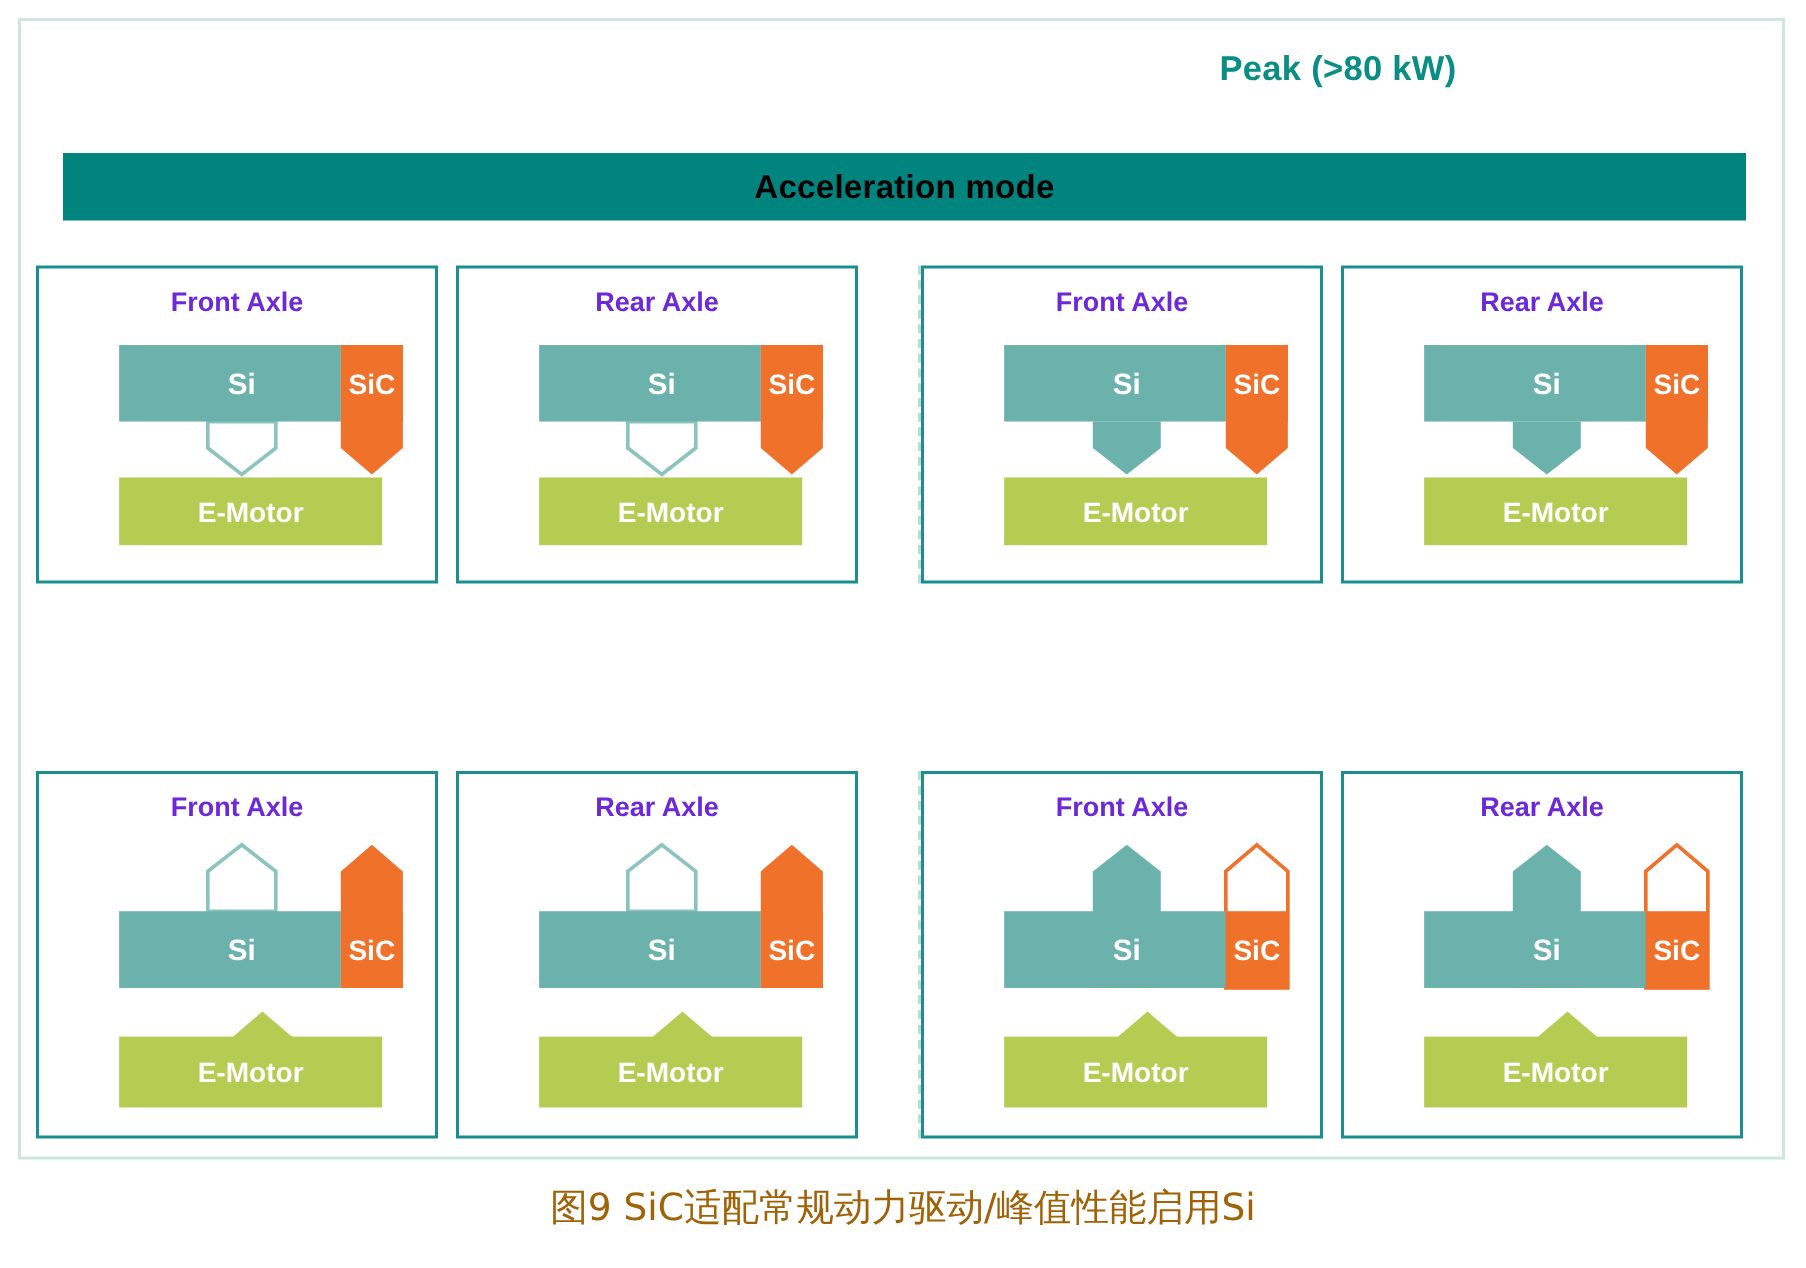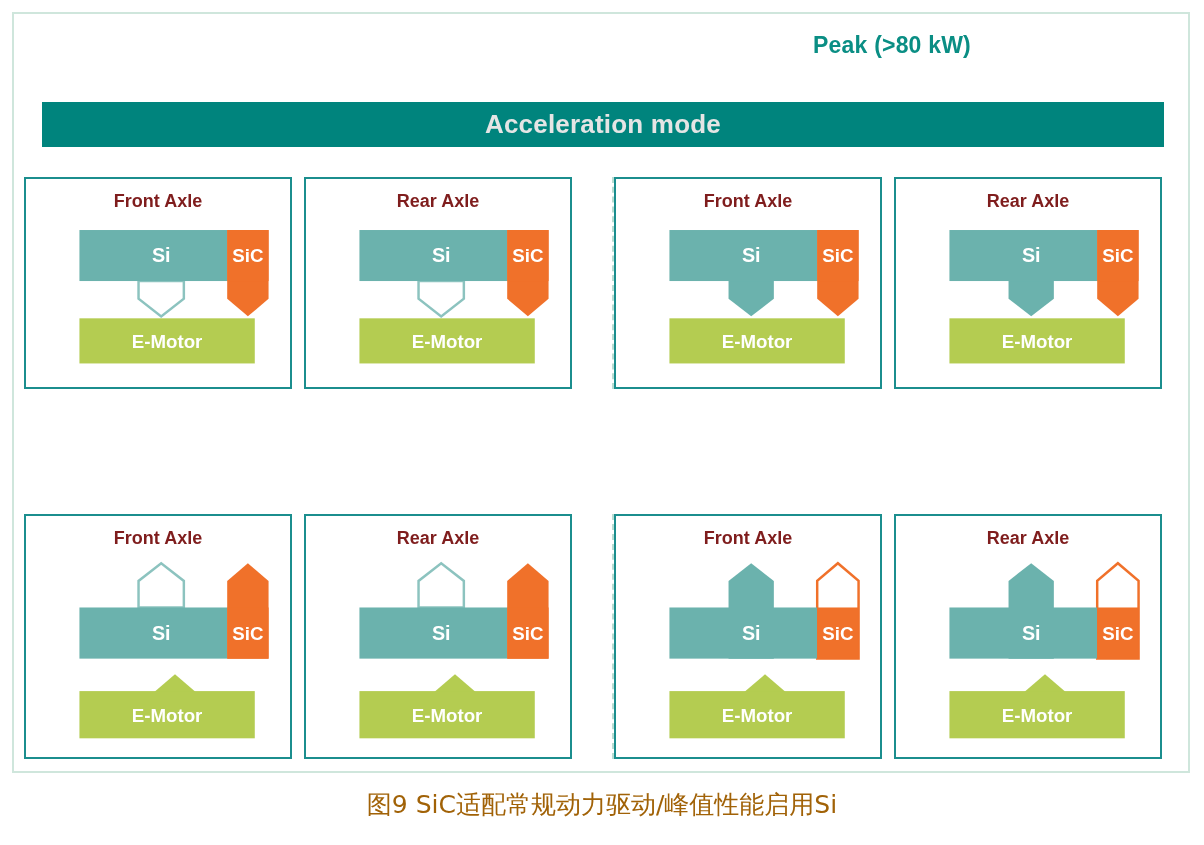--- a/index.html
+++ b/index.html
@@ -28,21 +28,21 @@
     letter-spacing:.2px;text-align:center;
     white-space:nowrap;
   }
   .col-title.standard{left:100px;width:420px;}
   .col-title.peak{left:668px;width:420px;}
 
   
   .mode-bar{
     position:absolute;left:28px;width:1122px;height:45px;
     background:#00847d;
-    color:#e5e5e5;font-size:26px;font-weight:bold;
+    color:#000000;font-size:22px;font-weight:bold;
     display:flex;align-items:center;justify-content:center;
     letter-spacing:.2px;
   }
   .mode-bar.accel{top:88px;}
   .mode-bar.recup{top:427px;}
 
   
   .divider{
     position:absolute;width:0;border-left:2px dashed #b9ddd3;
   }
@@ -52,21 +52,21 @@
   
   .panel{
     position:absolute;
     border:2px solid #1b8e8e;
     box-sizing:border-box;
     background:#ffffff;
   }
   .panel-title{
     position:absolute;left:0;top:12px;width:100%;
     text-align:center;
-    font-size:18px;font-weight:bold;color:#7f1d1d;
+    font-size:18px;font-weight:bold;color:#6d28d9;
     white-space:nowrap;
   }
 
   .stage{position:absolute;left:16px;top:0;width:100%;height:100%;}
   .stage svg{display:block;width:100%;height:100%;}
 
   
   .caption{
     position:absolute;left:0;top:788px;width:1204px;
     text-align:center;

